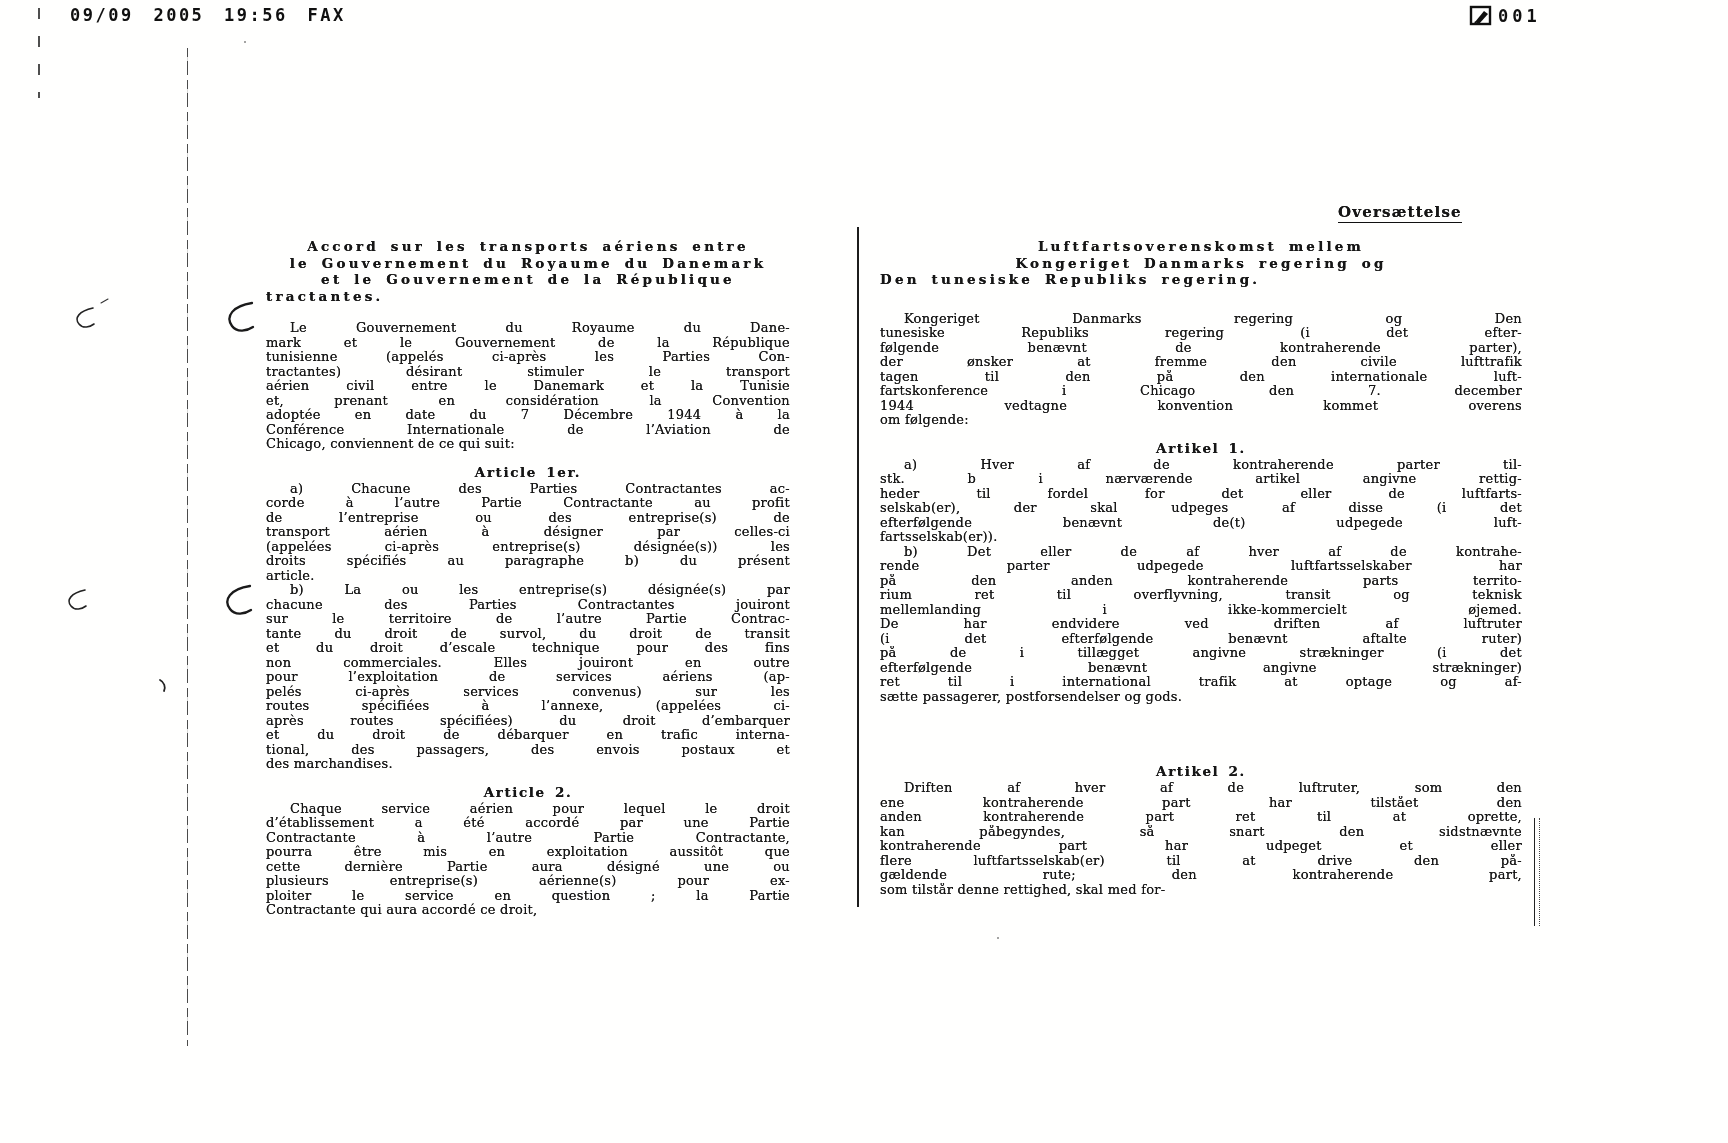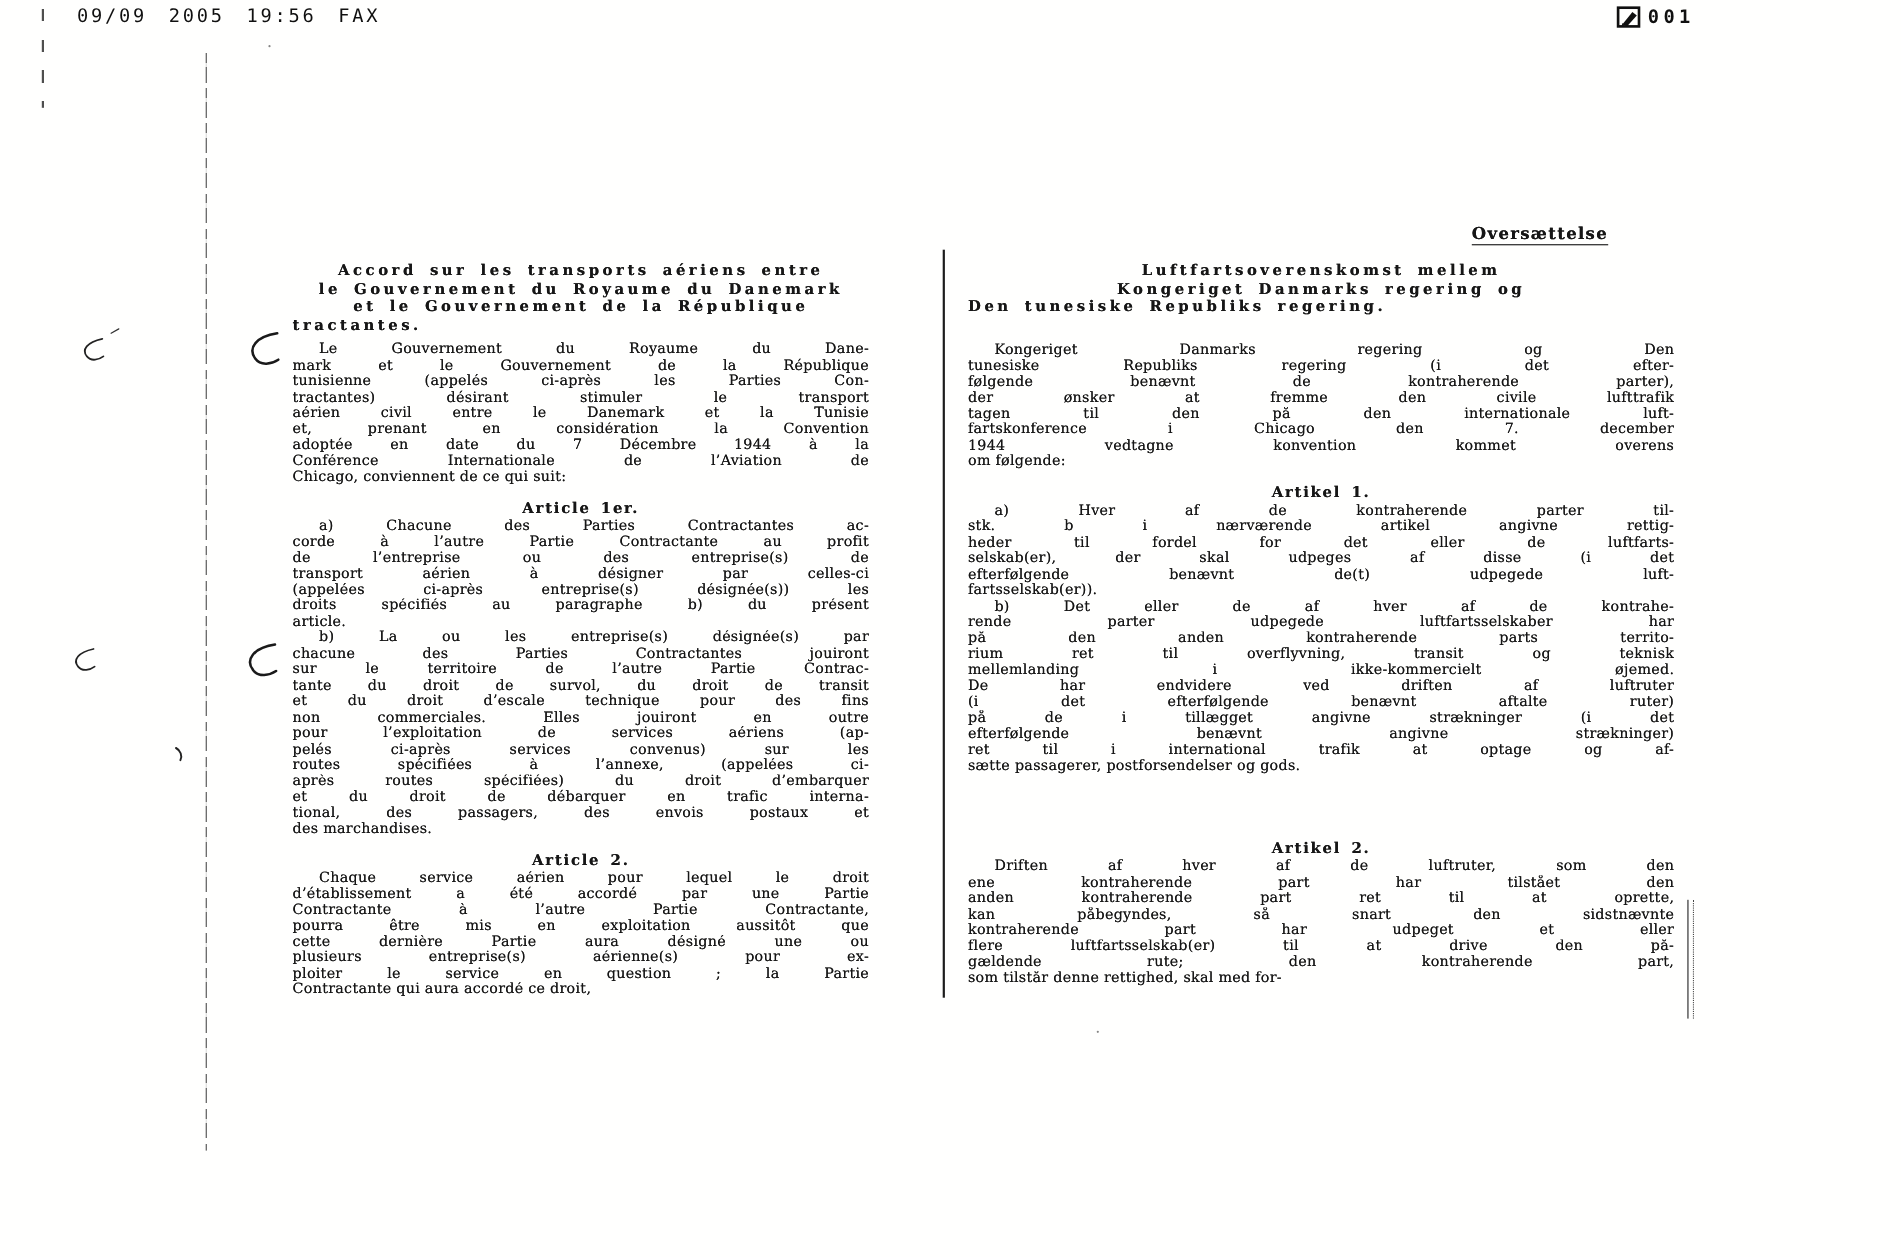--- a/index.html
+++ b/index.html
@@ -4,21 +4,21 @@
 <style>
   html,body { margin:0; padding:0; background:#ffffff; }
   .page {
     position:relative; width:1728px; height:1143px; overflow:hidden;
     background:#fffffe; color:#161616;
     font-family:"DejaVu Serif", serif;
   }
   
   .fax-line {
     position:absolute; left:70px; top:5px;
-    font-family:"DejaVu Sans Mono", monospace; font-weight:normal;
+    font-family:"DejaVu Sans Mono", monospace; font-weight:bold;
     font-size:17px; letter-spacing:2.5px; word-spacing:7px; color:#101010;
   }
   .fax-page { position:absolute; left:1468px; top:4px; display:flex; align-items:center; }
   .fax-page .num {
     font-family:"DejaVu Sans Mono", monospace; font-weight:bold;
     font-size:17px; letter-spacing:4px; color:#101010; margin-left:4px;
   }
   
   .translation {
     position:absolute; left:1338px; top:203px;
@@ -42,21 +42,21 @@
     font-weight:bold; font-size:13.5px; line-height:16.5px; height:16.5px;
     letter-spacing:3.2px; word-spacing:4px;
     text-align:center; text-align-last:center;
   }
   .block-heading {
     font-weight:bold; font-size:13.5px; line-height:15px;
     letter-spacing:1.6px; word-spacing:3px; text-align:center;
     margin:13px 0 2px 0;
   }
   .block-para { margin-top:0; }
-  .block-1 { margin-top:7px; }                 
+  .block-1 { margin-top:17px; }                 
   .col-right .block-1 { margin-top:24px; }
   .block-3 { margin-top:2px; }
   .block-6 { margin-top:2px; }
   .col-right .block-5 { margin-top:60px; }      
   
   .divider {
     position:absolute; left:857px; top:227px; width:1.6px; height:680px;
     background:#1c1c1c;
   }
   .scanline-long {

